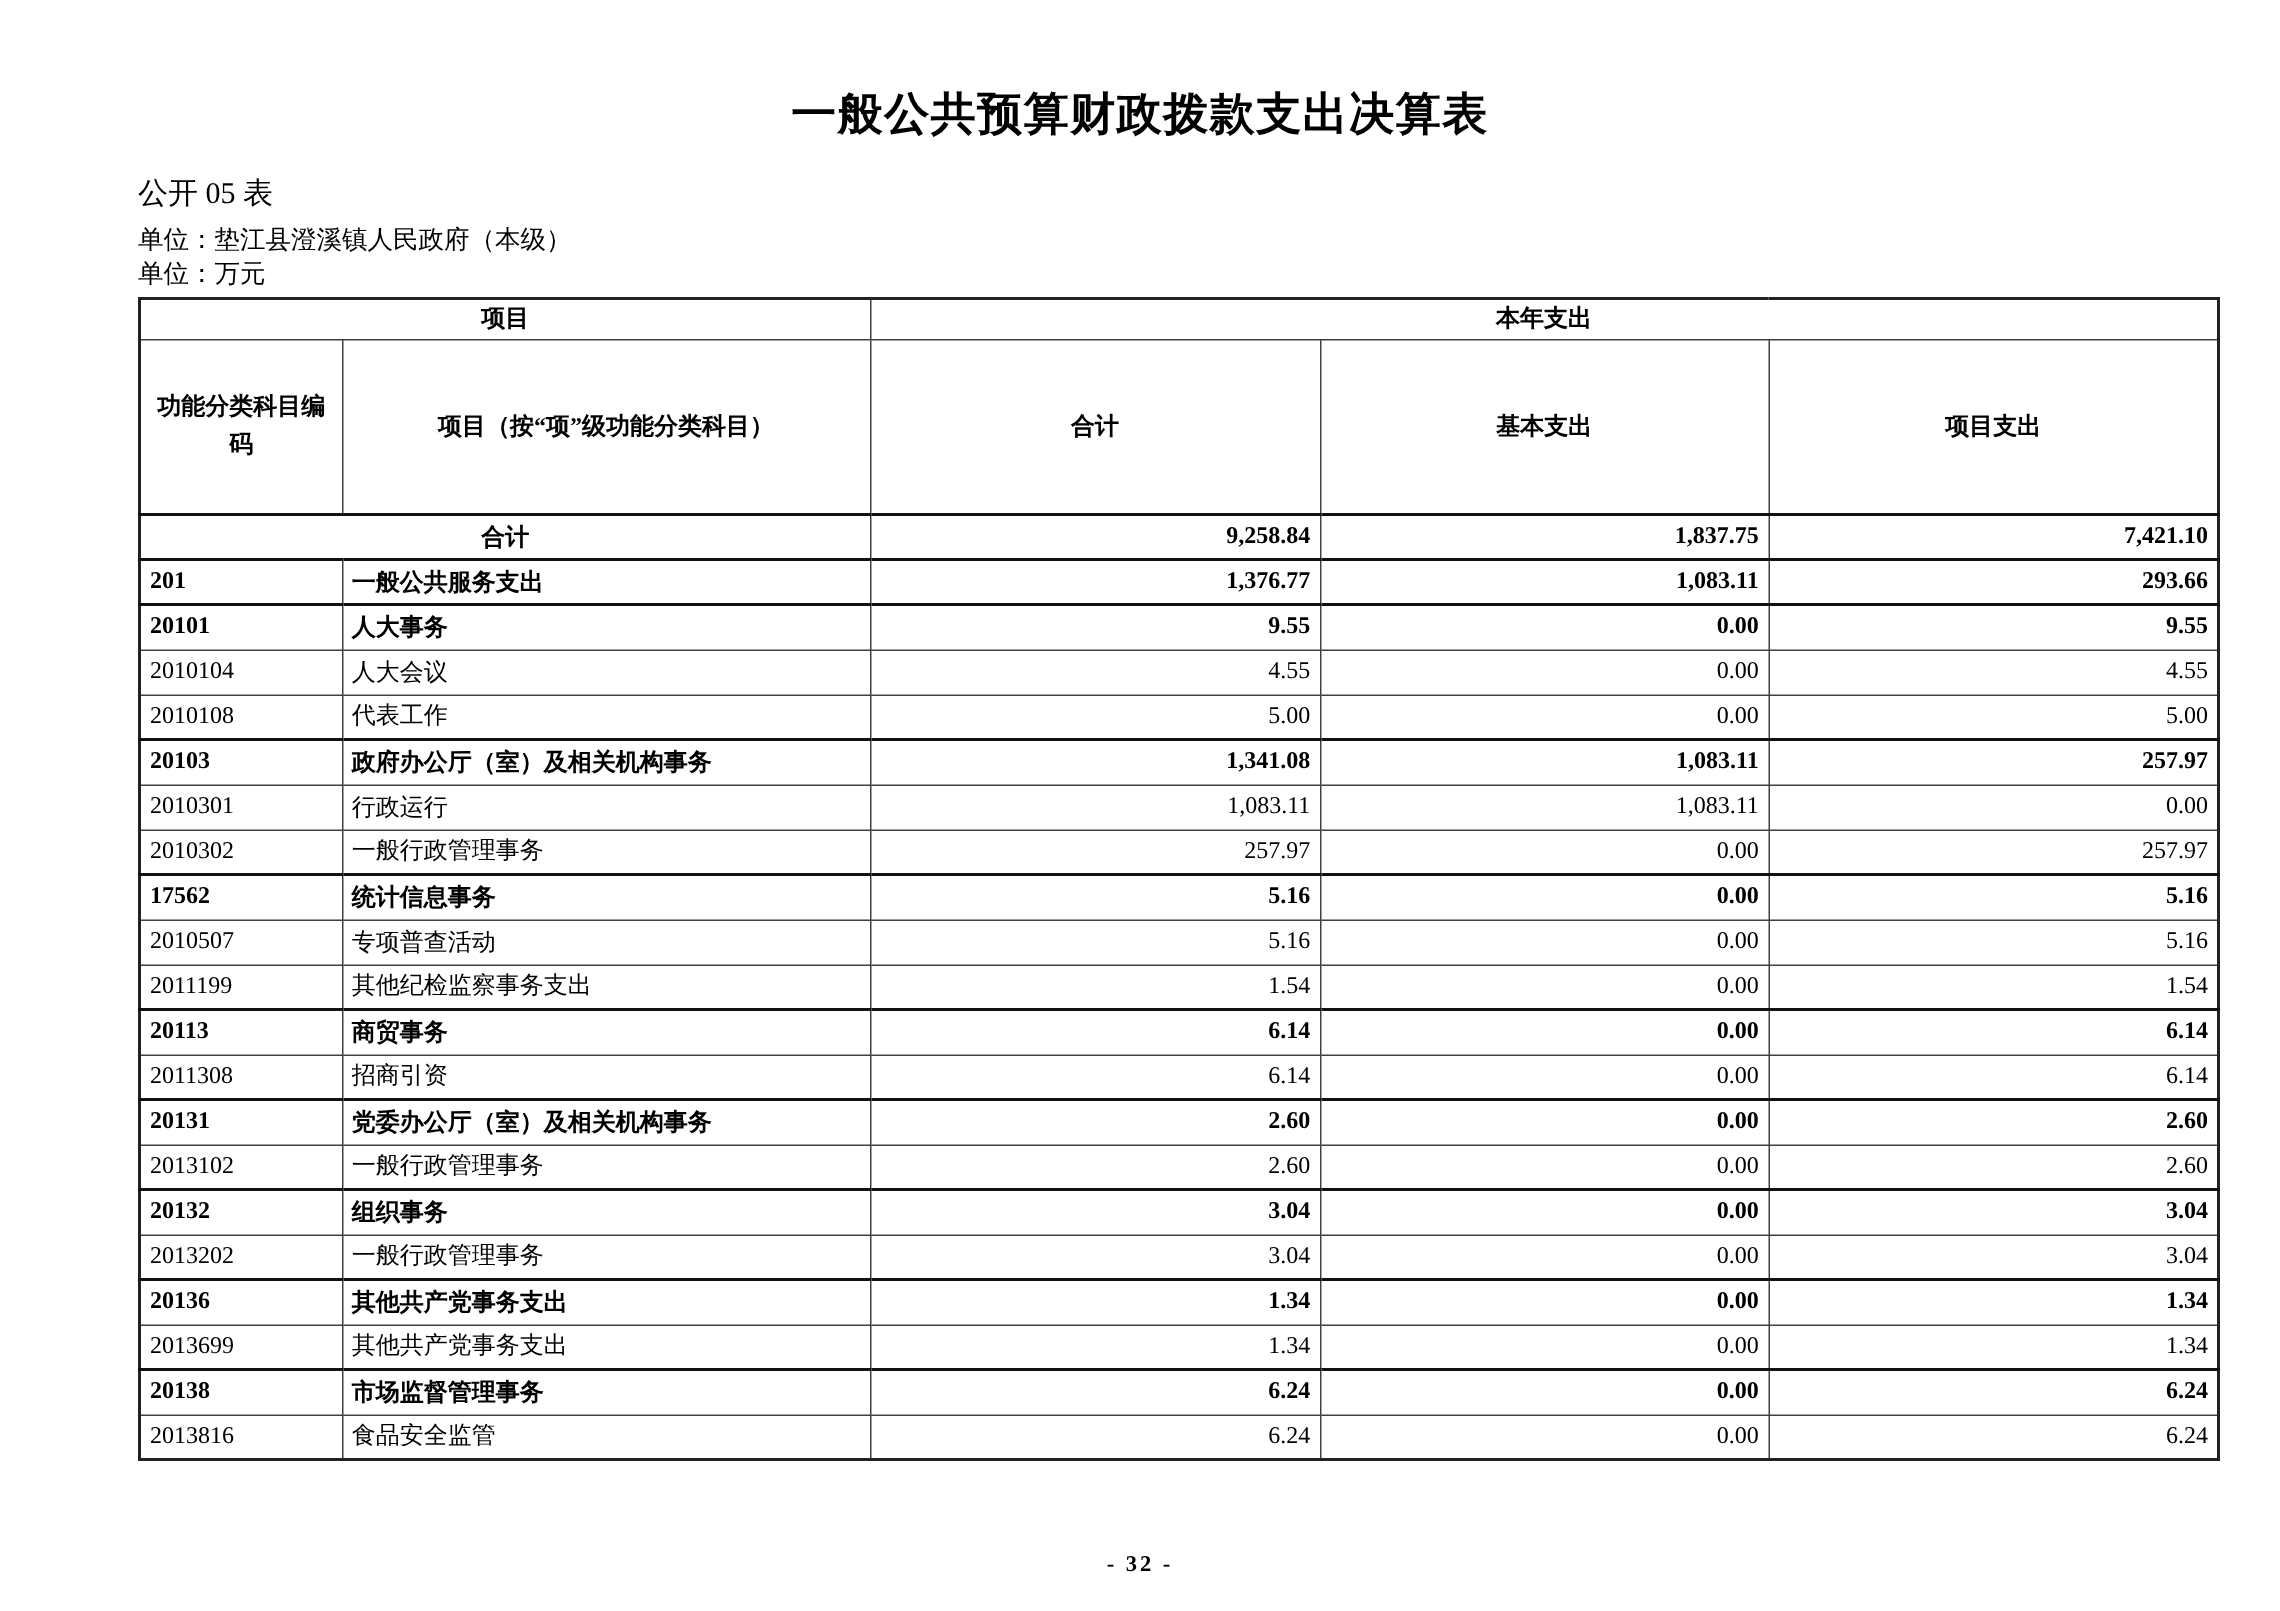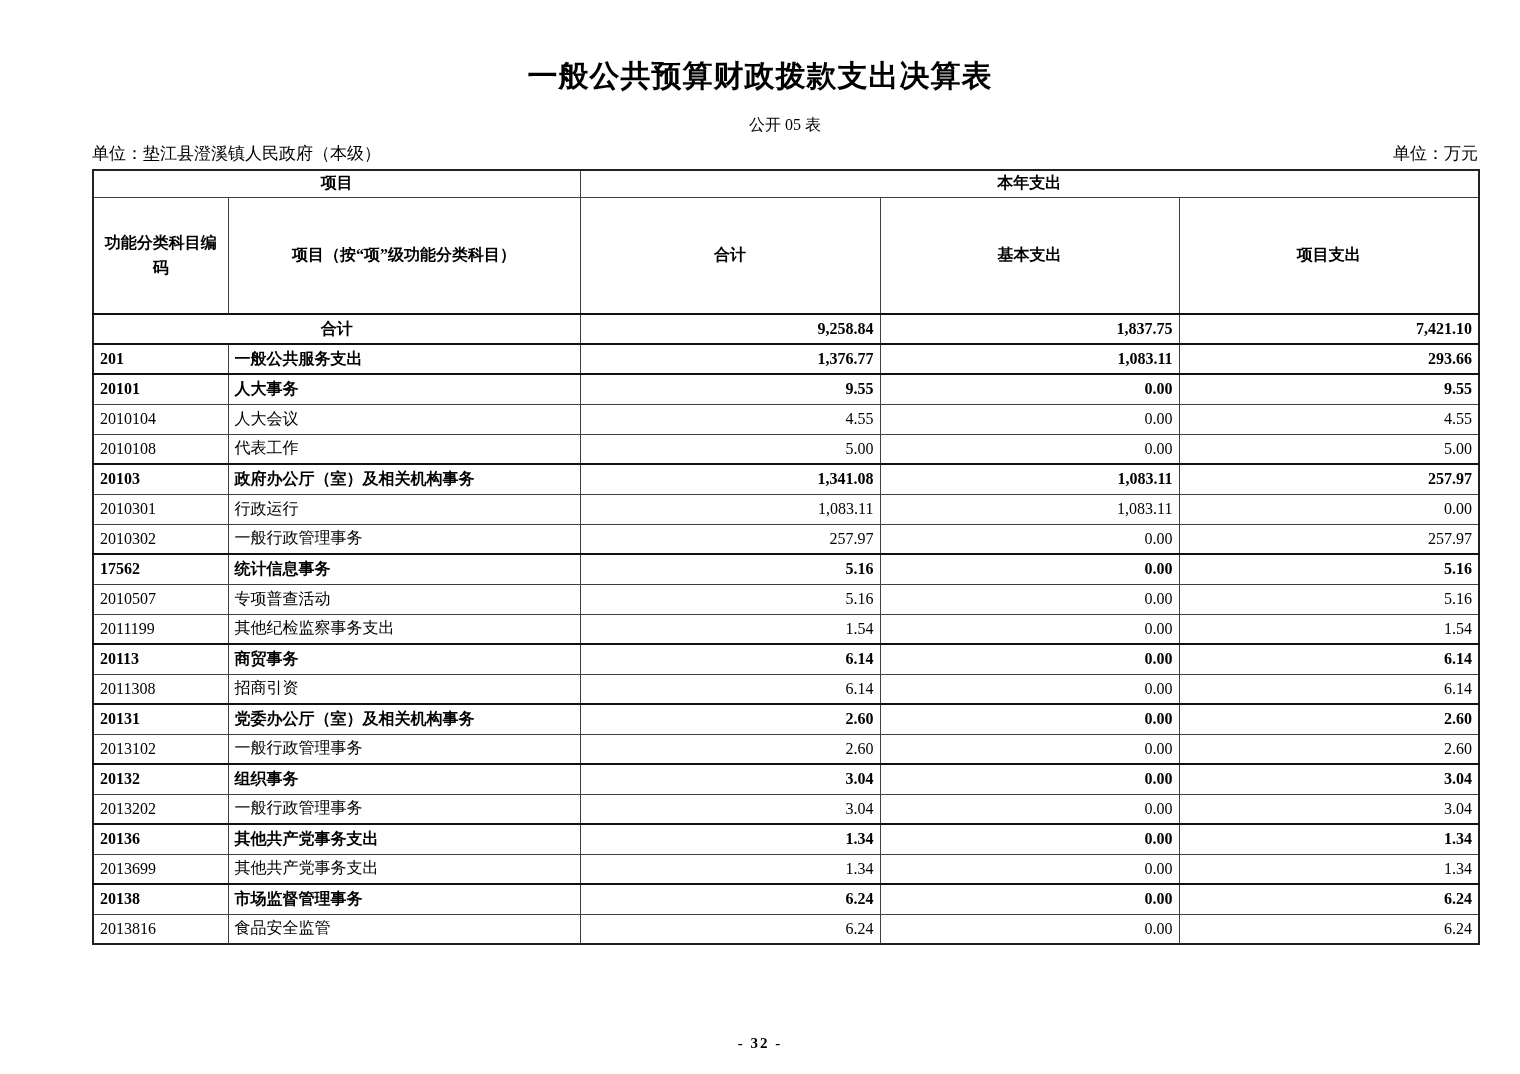--- a/index.html
+++ b/index.html
@@ -13,28 +13,29 @@
 
   .doc-title {
     padding-top:56px;
     text-align:center;
     font-size:30px;
     font-weight:bold;
     letter-spacing:1px;
   }
   .table-code-line {
     margin:18px 42px 0 92px;
-    text-align:center;
-    font-size:16px;
+    text-align:left;
+    font-size:20px;
   }
   .meta-line {
     margin:6px 42px 4px 92px;
     display:flex;
     justify-content:space-between;
     font-size:17px;
+    flex-direction:column;
   }
 
   table.budget {
     margin-left:92px;
     width:1386px;
     border-collapse:collapse;
     table-layout:fixed;
     border:2px solid #222;
     font-size:16px;
   }

